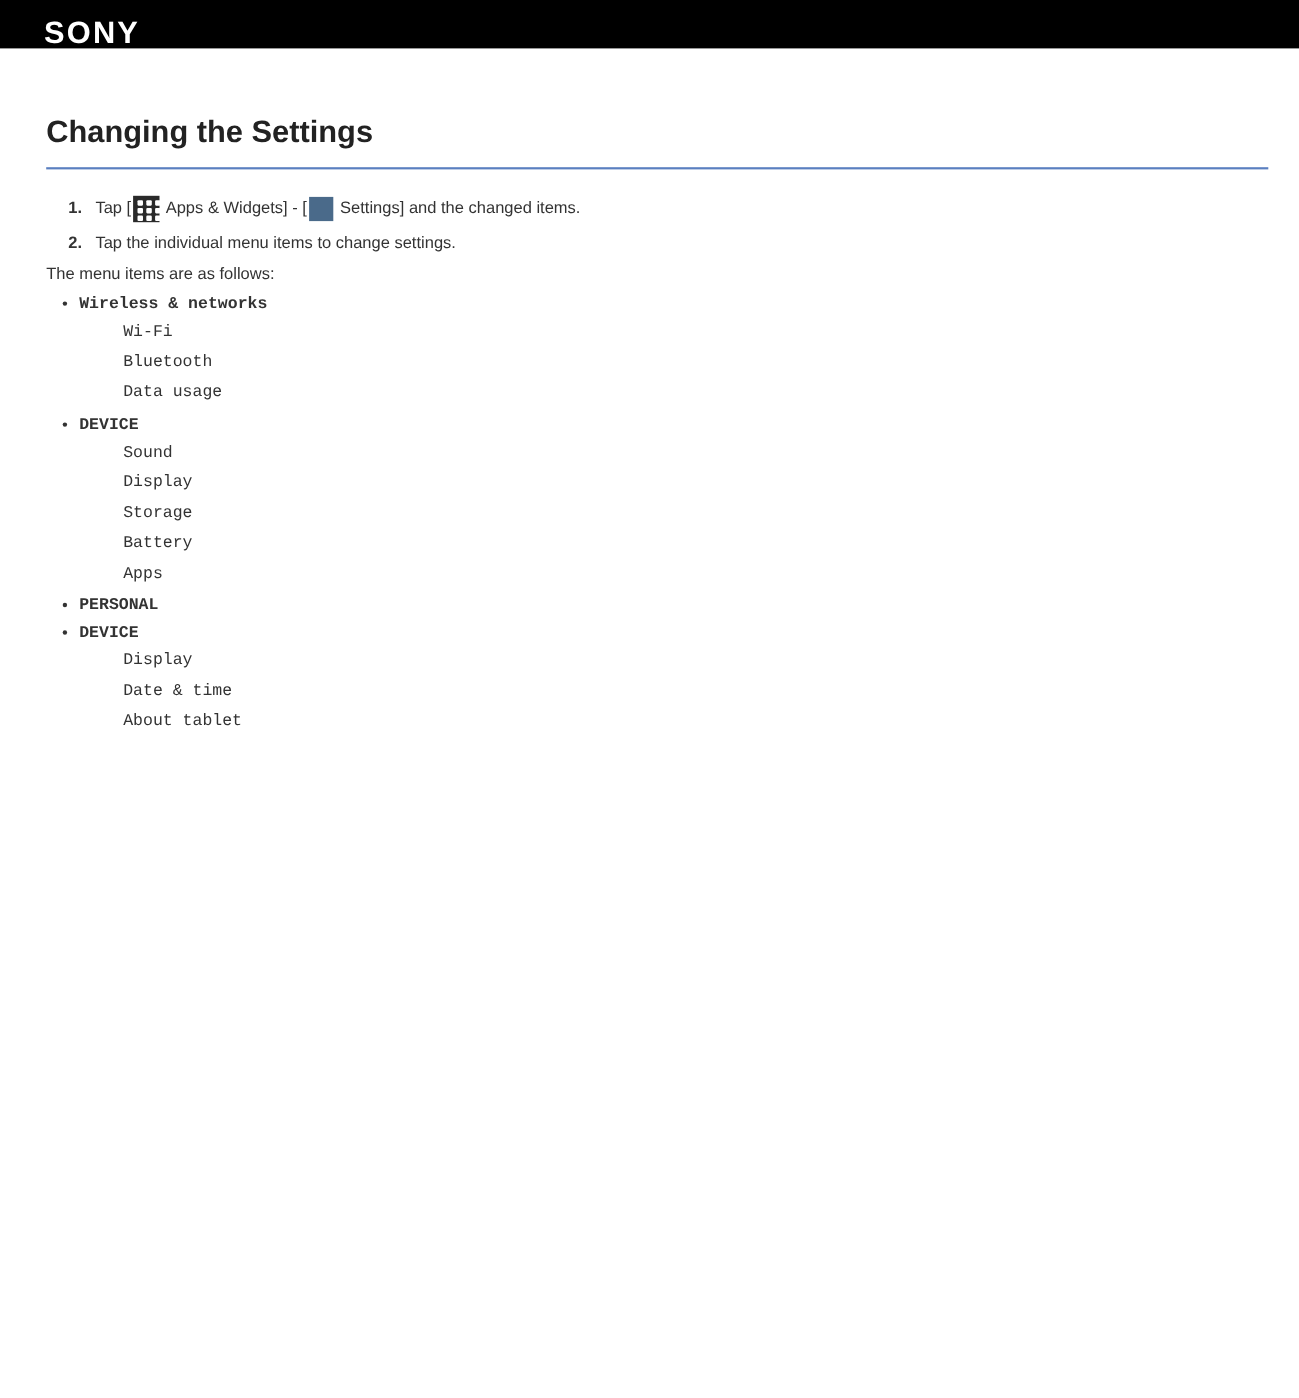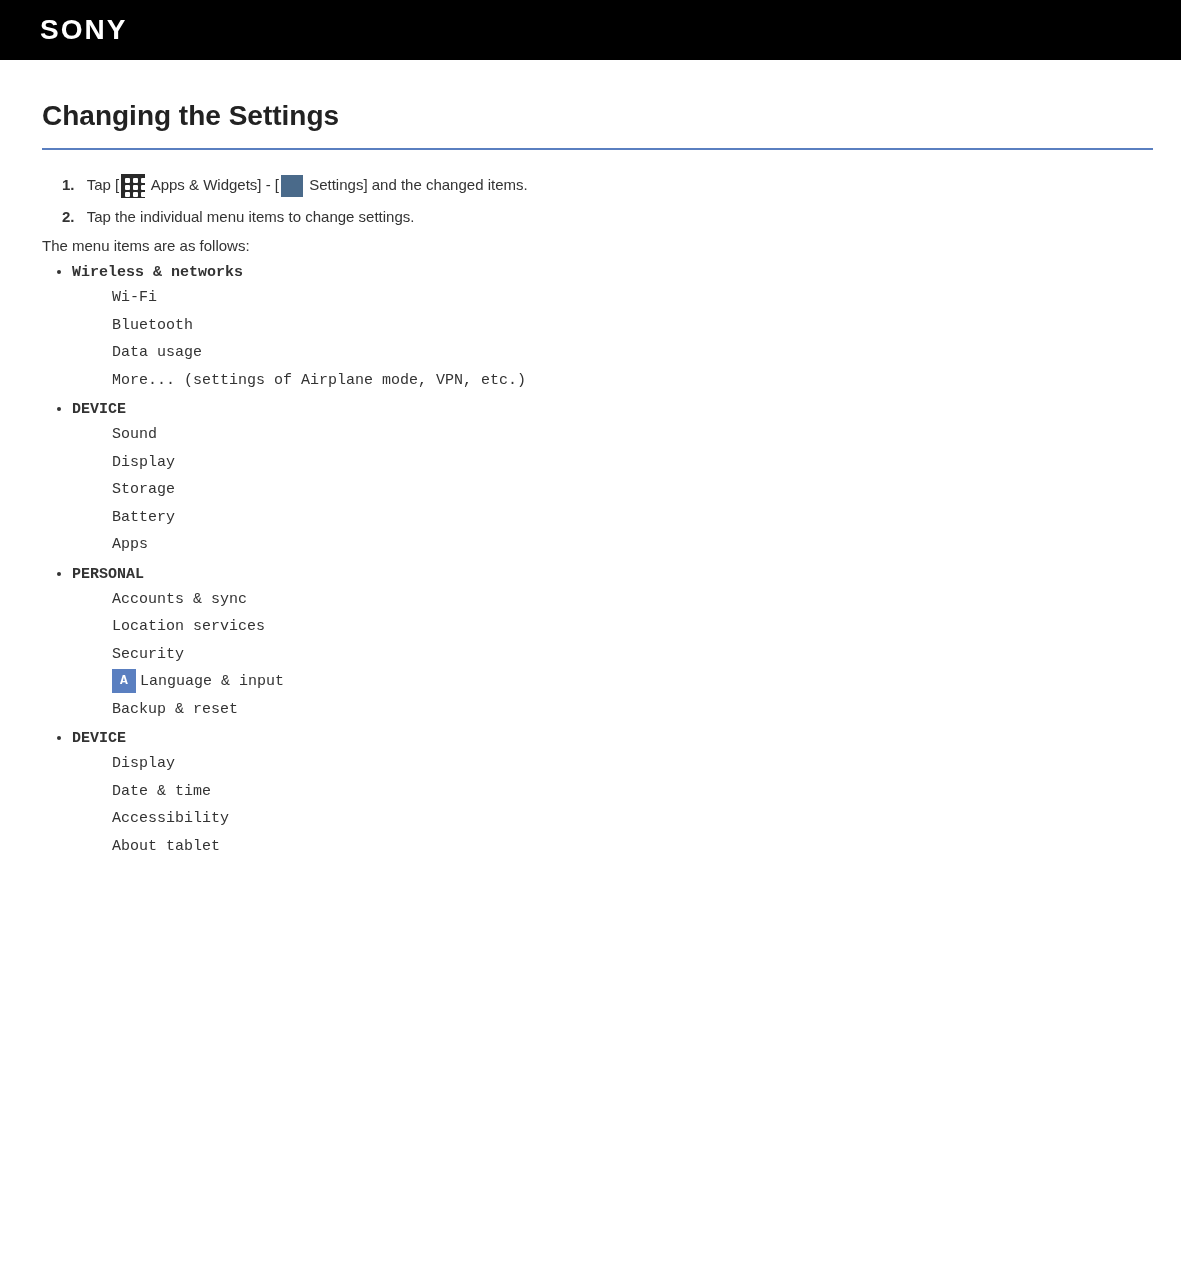--- a/index.html
+++ b/index.html
@@ -13,35 +13,36 @@
       font-size: 16px;
       color: #333;
       background: #fff;
       width: 1181px;
       min-height: 1271px;
     }
 
     .header {
       background: #000;
       padding: 14px 40px;
-      height: 60px;
+      height: 44px;
       display: flex;
       align-items: flex-start;
     }
 
     .sony-logo {
       color: #fff;
       font-size: 28px;
       font-weight: 900;
       font-family: Arial, Helvetica, sans-serif;
       letter-spacing: 2px;
     }
 
     .main-content {
       padding: 40px 28px 40px 42px;
+      margin-top: 20px;
     }
 
     h1 {
       font-size: 28px;
       font-weight: bold;
       color: #222;
       margin-bottom: 16px;
     }
 
     .divider {
@@ -209,54 +210,43 @@
   <p class="menu-items-intro">The menu items are as follows:</p>
 
   <ul class="main-list">
 
     <li>
       <span class="category">Wireless &amp; networks</span>
       <ul class="sub-list">
         <li>Wi-Fi</li>
         <li>Bluetooth</li>
         <li>Data usage</li>
-        <li>More... (settings of Airplane mode, VPN, etc.)</li>
       </ul>
     </li>
 
     <li>
       <span class="category">DEVICE</span>
       <ul class="sub-list">
         <li>Sound</li>
         <li>Display</li>
         <li>Storage</li>
         <li>Battery</li>
         <li>Apps</li>
       </ul>
     </li>
 
     <li>
       <span class="category">PERSONAL</span>
-      <ul class="sub-list">
-        <li>Accounts &amp; sync</li>
-        <li>Location services</li>
-        <li>Security</li>
-        <li>
-          <span class="lang-icon">A</span><span>Language &amp; input</span>
-        </li>
-        <li>Backup &amp; reset</li>
-      </ul>
     </li>
 
     <li>
       <span class="category">DEVICE</span>
       <ul class="sub-list">
         <li>Display</li>
         <li>Date &amp; time</li>
-        <li>Accessibility</li>
         <li>About tablet</li>
       </ul>
     </li>
 
   </ul>
 
 
 </div>
 
 </body></html>

